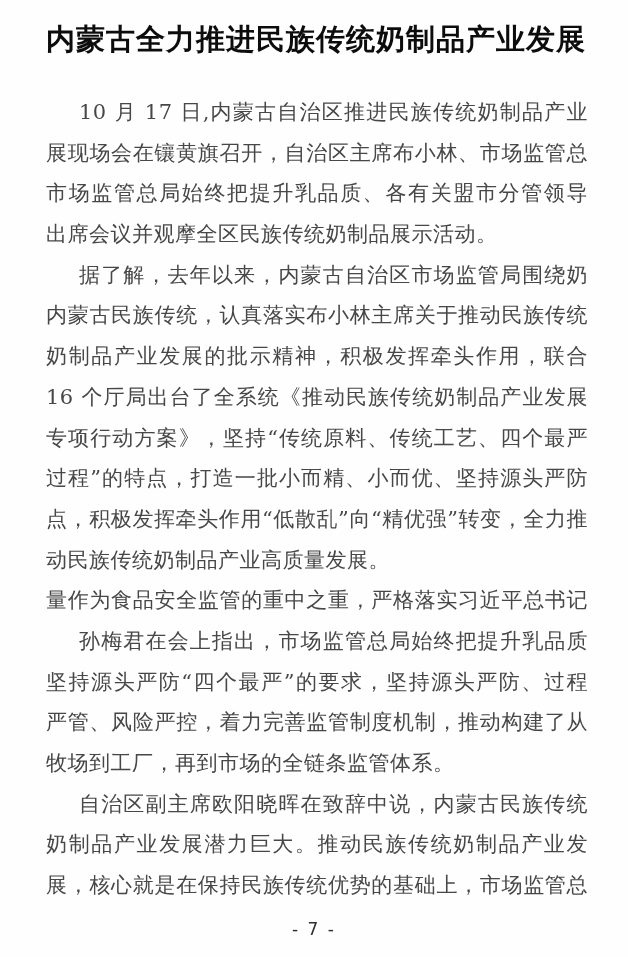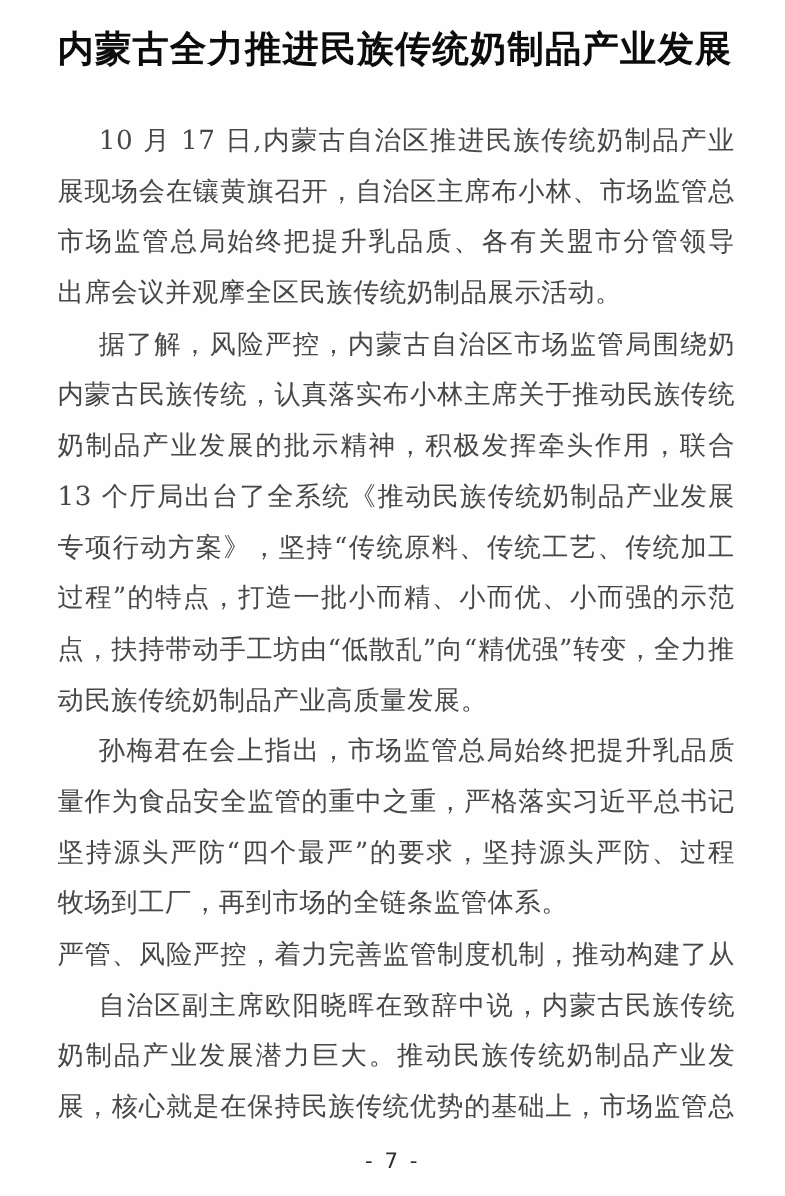--- a/index.html
+++ b/index.html
@@ -75,35 +75,35 @@
   <h1 class="doc-title">内蒙古全力推进民族传统奶制品产业发展</h1>
 
   <div class="doc-body">
       <div class="para">
         <div class="line indent">10 月 17 日,内蒙古自治区推进民族传统奶制品产业发</div>
         <div class="line">展现场会在镶黄旗召开，自治区主席布小林、市场监管总</div>
         <div class="line">市场监管总局始终把提升乳品质、各有关盟市分管领导</div>
         <div class="line endshort">出席会议并观摩全区民族传统奶制品展示活动。</div>
       </div>
       <div class="para">
-        <div class="line indent">据了解，风险严控，内蒙古自治区市场监管局围绕奶</div>
+        <div class="line indent">据了解，去年以来，内蒙古自治区市场监管局围绕奶</div>
         <div class="line">内蒙古民族传统，认真落实布小林主席关于推动民族传统</div>
         <div class="line">奶制品产业发展的批示精神，积极发挥牵头作用，联合</div>
-        <div class="line">13 个厅局出台了全系统《推动民族传统奶制品产业发展</div>
-        <div class="line">专项行动方案》，坚持“传统原料、传统工艺、传统加工</div>
-        <div class="line">过程”的特点，打造一批小而精、小而优、小而强的示范</div>
-        <div class="line">点，扶持带动手工坊由“低散乱”向“精优强”转变，全力推</div>
+        <div class="line">16 个厅局出台了全系统《推动民族传统奶制品产业发展</div>
+        <div class="line">专项行动方案》，坚持“传统原料、传统工艺、四个最严</div>
+        <div class="line">过程”的特点，打造一批小而精、小而优、坚持源头严防</div>
+        <div class="line">点，积极发挥牵头作用“低散乱”向“精优强”转变，全力推</div>
         <div class="line endshort">动民族传统奶制品产业高质量发展。</div>
       </div>
       <div class="para">
+        <div class="line">量作为食品安全监管的重中之重，严格落实习近平总书记</div>
         <div class="line indent">孙梅君在会上指出，市场监管总局始终把提升乳品质</div>
-        <div class="line">量作为食品安全监管的重中之重，严格落实习近平总书记</div>
         <div class="line">坚持源头严防“四个最严”的要求，坚持源头严防、过程</div>
+        <div class="line">严管、风险严控，着力完善监管制度机制，推动构建了从</div>
         <div class="line endshort">牧场到工厂，再到市场的全链条监管体系。</div>
-        <div class="line">严管、风险严控，着力完善监管制度机制，推动构建了从</div>
       </div>
       <div class="para">
         <div class="line indent">自治区副主席欧阳晓晖在致辞中说，内蒙古民族传统</div>
         <div class="line">奶制品产业发展潜力巨大。推动民族传统奶制品产业发</div>
         <div class="line">展，核心就是在保持民族传统优势的基础上，市场监管总</div>
       </div>
     </div>
 
   <div class="page-number">- 7 -</div>
 </div>

